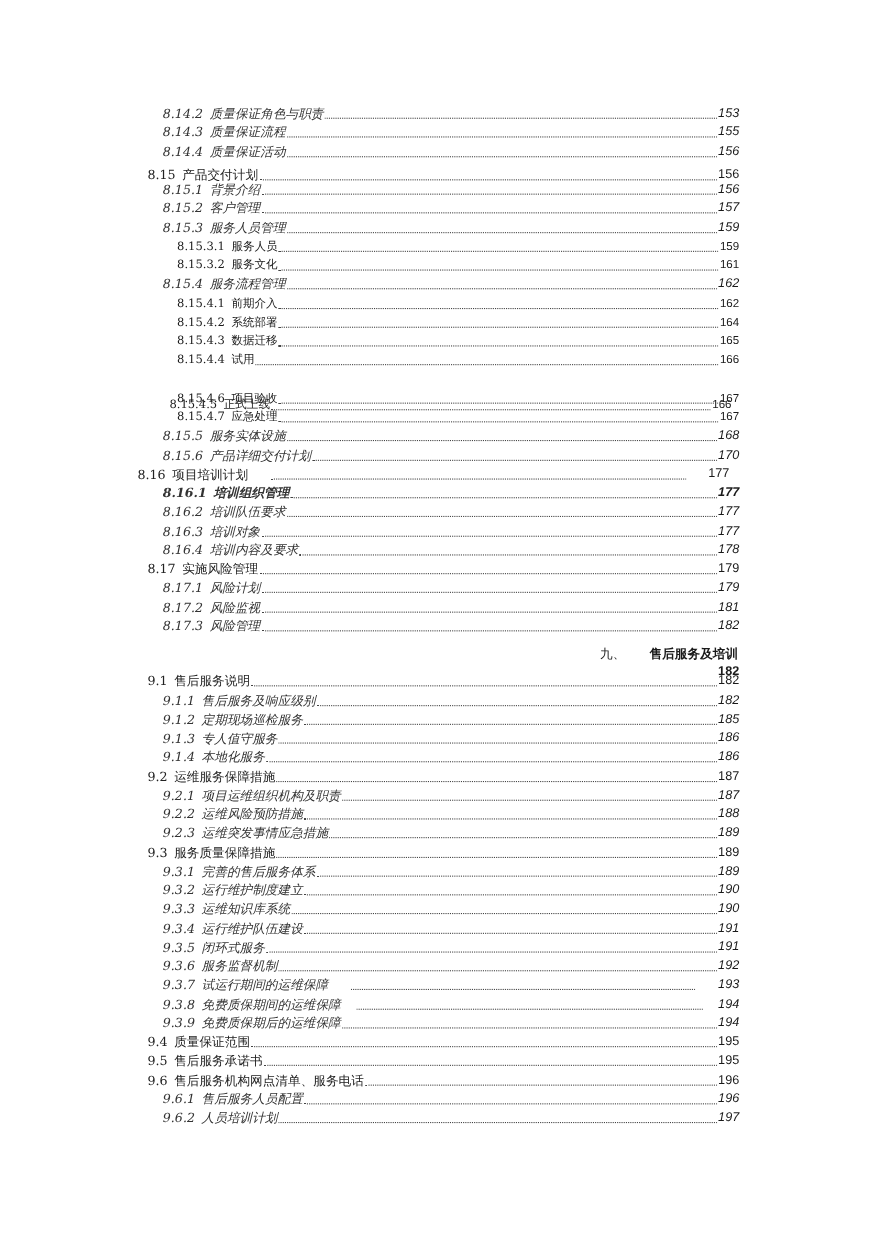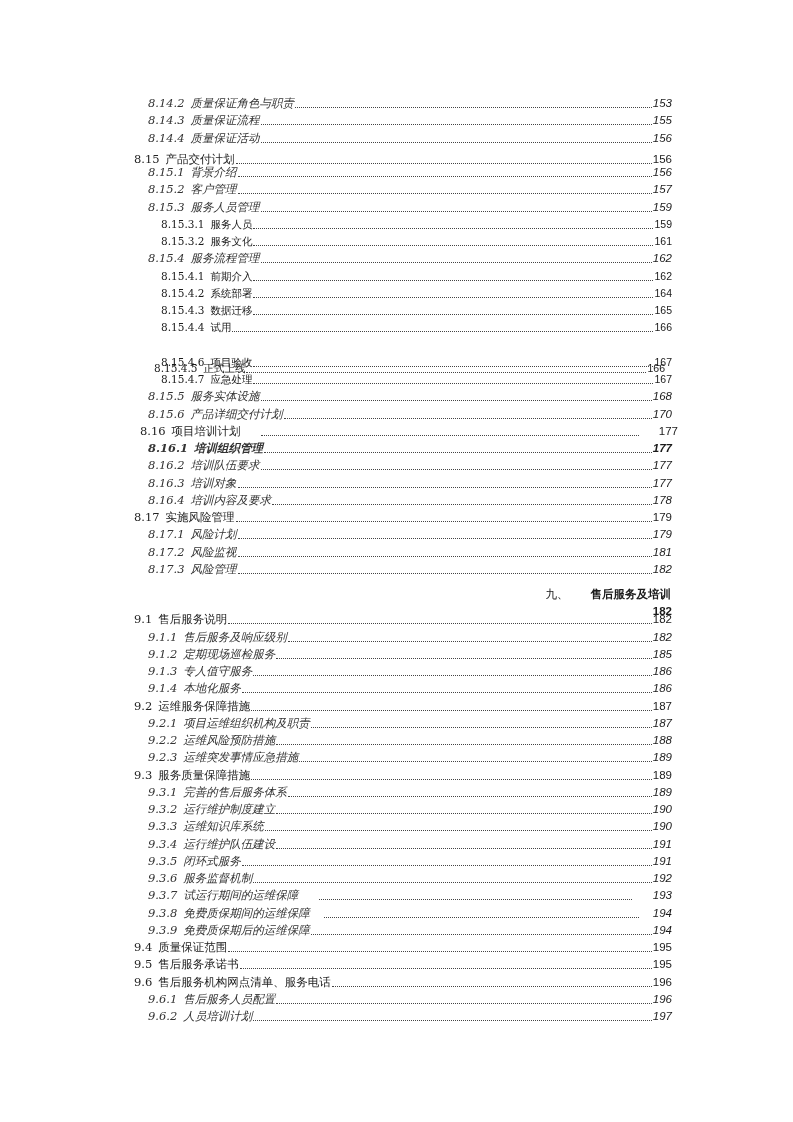--- a/index.html
+++ b/index.html
@@ -115,21 +115,21 @@
     <div class="row lv3" style="top: 293.25px; left: 148px; width: 524px;">
       <span class="title"><span class="num">8.15.5</span><span>服务实体设施</span></span>
       <span class="leader"></span>
       <span class="page">168</span>
     </div>
     <div class="row lv3" style="top: 310.5px; left: 148px; width: 524px;">
       <span class="title"><span class="num">8.15.6</span><span>产品详细交付计划</span></span>
       <span class="leader"></span>
       <span class="page">170</span>
     </div>
-    <div class="row lv2" style="top: 327.75px; left: 140px; width: 538px; gap: 19px;">
+    <div class="row lv2" style="top: 327.75px; left: 125px; width: 538px; gap: 19px;">
       <span class="title"><span class="num">8.16</span><span>项目培训计划</span></span>
       <span class="leader"></span>
       <span class="page">177</span>
     </div>
     <div class="row lv3" style="top: 345px; left: 148px; width: 524px; font-weight: bold;">
       <span class="title"><span class="num">8.16.1</span><span>培训组织管理</span></span>
       <span class="leader"></span>
       <span class="page">177</span>
     </div>
     <div class="row lv3" style="top: 362.25px; left: 148px; width: 524px;">

